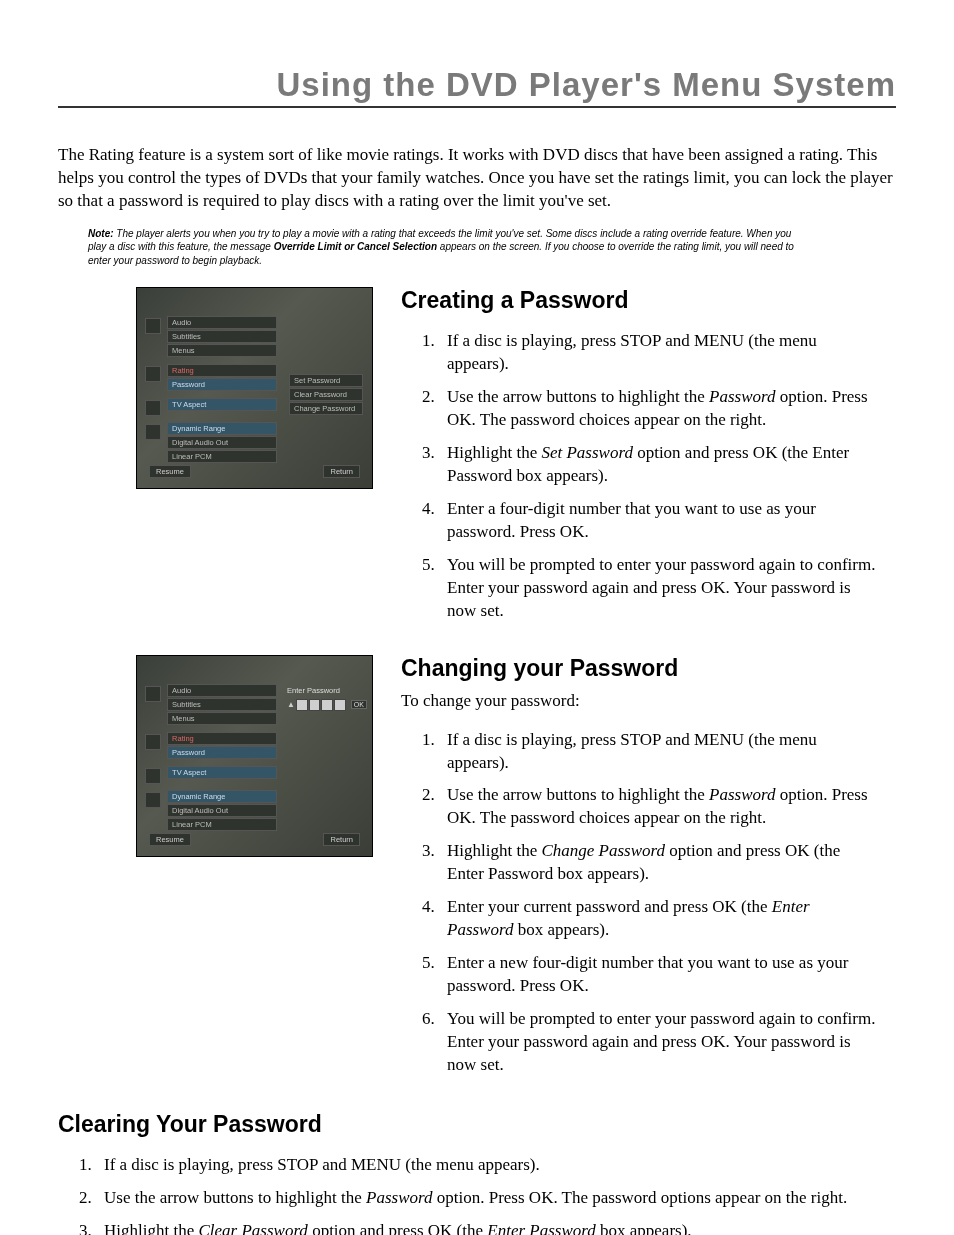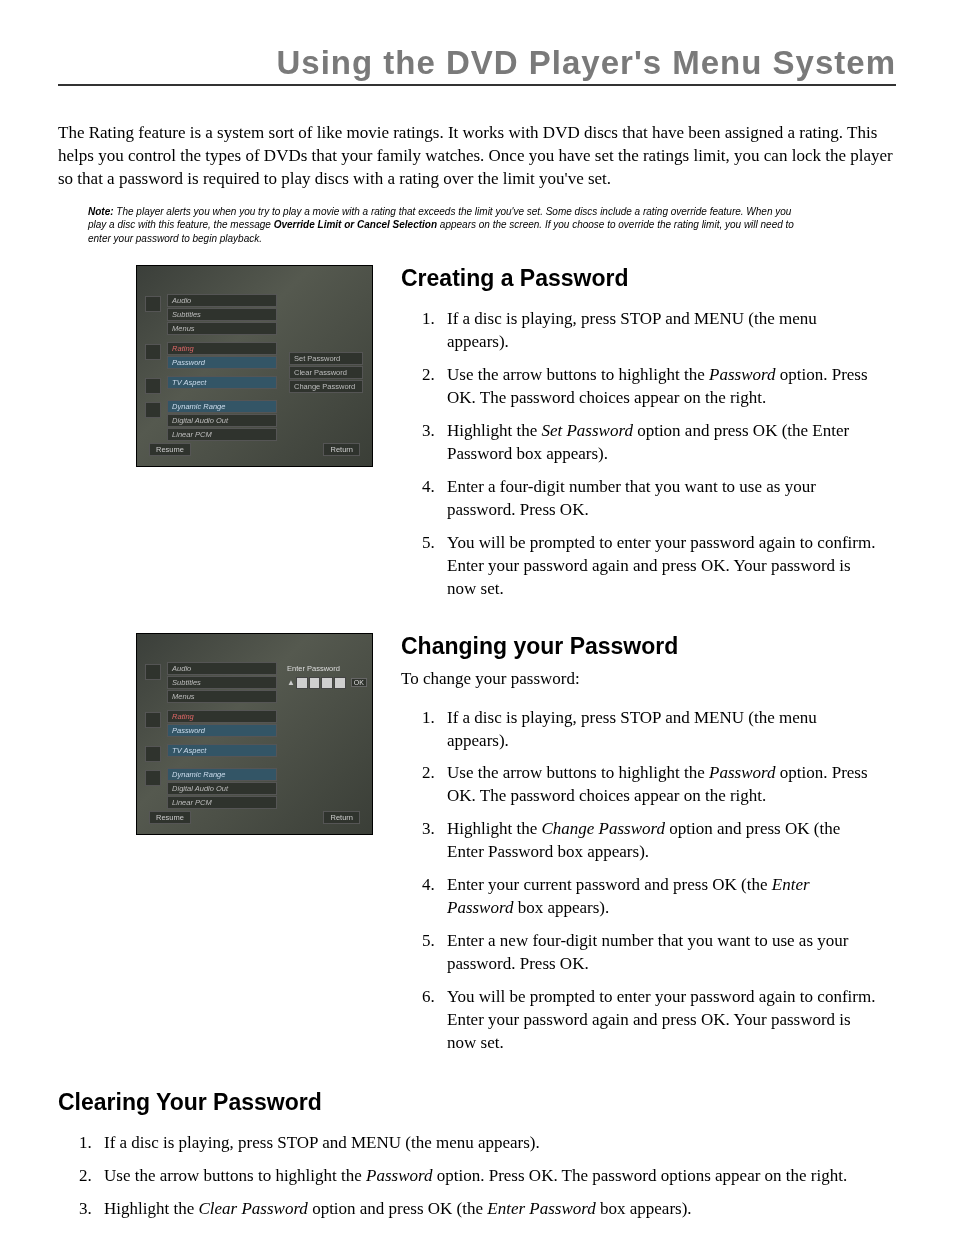--- a/index.html
+++ b/index.html
@@ -7,21 +7,21 @@
     margin: 0;
     padding: 0;
     background: #fff;
     font-family: "Adobe Garamond Pro", "Garamond", "Georgia", serif;
     color: #000;
   }
   .page {
     width: 954px;
     height: 1235px;
     box-sizing: border-box;
-    padding: 44px 58px 36px 58px;
+    padding: 66px 58px 36px 58px;
     position: relative;
   }
   .header {
     text-align: right;
     font-family: "Arial Black", "Impact", "Franklin Gothic Heavy", sans-serif;
     font-weight: 900;
     color: #7a7a7a;
     font-size: 33px;
     letter-spacing: 1px;
     border-bottom: 2px solid #333;
@@ -64,21 +64,20 @@
     flex: 0 0 auto;
     margin-left: 78px;
   }
   .shot-inner {
     position: absolute;
     left: 8px; top: 28px;
     width: 138px;
     font-family: Arial, sans-serif;
     font-size: 7.5px;
     color: #ddd;
-    font-style: italic;
   }
   .icon-col {
     display: inline-block;
     width: 14px;
     height: 14px;
     background: #2f332d;
     border: 1px solid #555;
     vertical-align: top;
     margin-top: 2px;
   }

